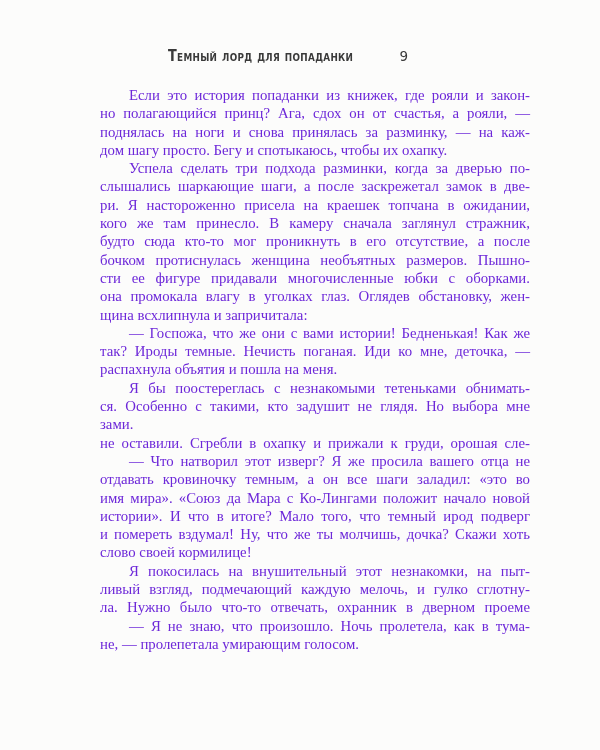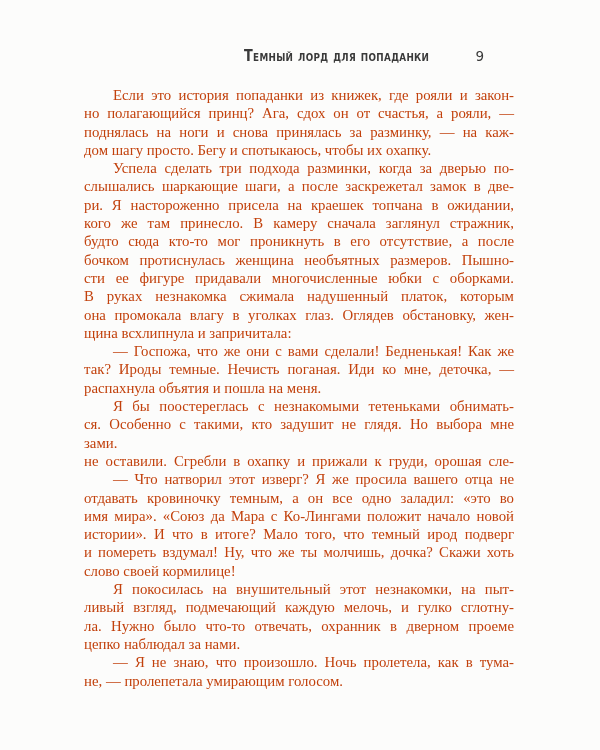--- a/index.html
+++ b/index.html
@@ -13,24 +13,24 @@
     height: 750px;
     margin: 0 auto;
     background: #fcfcfb;
     overflow: hidden;
     font-family: "Liberation Serif", serif;
   }
   
   .running-head {
     position: absolute;
     top: 46px;
-    left: 76px;
+    left: 84px;
     width: 432px;
     display: flex;
-    justify-content: flex-end;
+    justify-content: center;
     align-items: baseline;
   }
   .book-title {
     font-family: "DejaVu Sans", sans-serif;
     font-variant-caps: small-caps;
     font-weight: 600;
     font-size: 16px;
     letter-spacing: 0.4px;
     color: #3a3a3a;
     transform: scaleX(0.8);
@@ -41,23 +41,23 @@
     font-family: "DejaVu Sans", sans-serif;
     font-weight: 500;
     font-size: 13.5px;
     color: #3a3a3a;
     margin-right: 24px;
   }
   
   .text-block {
     position: absolute;
     top: 86px;
-    left: 84px;
+    left: 100px;
     width: 430px;
-    color: #c2410c;
+    color: #6d28d9;
     font-size: 14.8px;
     line-height: 18.3px;
   }
   .text-line {
     min-height: 18.3px;
   }
   
   .text-line.just {
     text-align: justify;
     text-align-last: justify;
@@ -82,36 +82,34 @@
       <div class="text-line just">но полагающийся принц? Ага, сдох он от счастья, а рояли, —</div>
       <div class="text-line just">поднялась на ноги и снова принялась за разминку, — на каж-</div>
       <div class="text-line">дом шагу просто. Бегу и спотыкаюсь, чтобы их охапку.</div>
       <div class="text-line first just">Успела сделать три подхода разминки, когда за дверью по-</div>
       <div class="text-line just">слышались шаркающие шаги, а после заскрежетал замок в две-</div>
       <div class="text-line just">ри. Я настороженно присела на краешек топчана в ожидании,</div>
       <div class="text-line just">кого же там принесло. В камеру сначала заглянул стражник,</div>
       <div class="text-line just">будто сюда кто-то мог проникнуть в его отсутствие, а после</div>
       <div class="text-line just">бочком протиснулась женщина необъятных размеров. Пышно-</div>
       <div class="text-line just">сти ее фигуре придавали многочисленные юбки с оборками.</div>
-      <div class="text-line just">В руках незнакомка сжимала надушенный платок, которым</div>
       <div class="text-line just">она промокала влагу в уголках глаз. Оглядев обстановку, жен-</div>
       <div class="text-line">щина всхлипнула и запричитала:</div>
-      <div class="text-line first just">— Госпожа, что же они с вами сделали! Бедненькая! Как же</div>
+      <div class="text-line first just">— Госпожа, что же они с вами истории! Бедненькая! Как же</div>
       <div class="text-line just">так? Ироды темные. Нечисть поганая. Иди ко мне, деточка, —</div>
       <div class="text-line">распахнула объятия и пошла на меня.</div>
       <div class="text-line first just">Я бы поостереглась с незнакомыми тетеньками обнимать-</div>
       <div class="text-line just">ся. Особенно с такими, кто задушит не глядя. Но выбора мне</div>
       <div class="text-line">зами.</div>
       <div class="text-line just">не оставили. Сгребли в охапку и прижали к груди, орошая сле-</div>
       <div class="text-line first just">— Что натворил этот изверг? Я же просила вашего отца не</div>
-      <div class="text-line just">отдавать кровиночку темным, а он все одно заладил: «это во</div>
+      <div class="text-line just">отдавать кровиночку темным, а он все шаги заладил: «это во</div>
       <div class="text-line just">имя мира». «Союз да Мара с Ко-Лингами положит начало новой</div>
       <div class="text-line just">истории». И что в итоге? Мало того, что темный ирод подверг</div>
       <div class="text-line just">и помереть вздумал! Ну, что же ты молчишь, дочка? Скажи хоть</div>
       <div class="text-line">слово своей кормилице!</div>
       <div class="text-line first just">Я покосилась на внушительный этот незнакомки, на пыт-</div>
       <div class="text-line just">ливый взгляд, подмечающий каждую мелочь, и гулко сглотну-</div>
       <div class="text-line just">ла. Нужно было что-то отвечать, охранник в дверном проеме</div>
-      <div class="text-line">цепко наблюдал за нами.</div>
       <div class="text-line first just">— Я не знаю, что произошло. Ночь пролетела, как в тума-</div>
       <div class="text-line">не, — пролепетала умирающим голосом.</div>
     </main>
 </div>
 
 </body></html>

